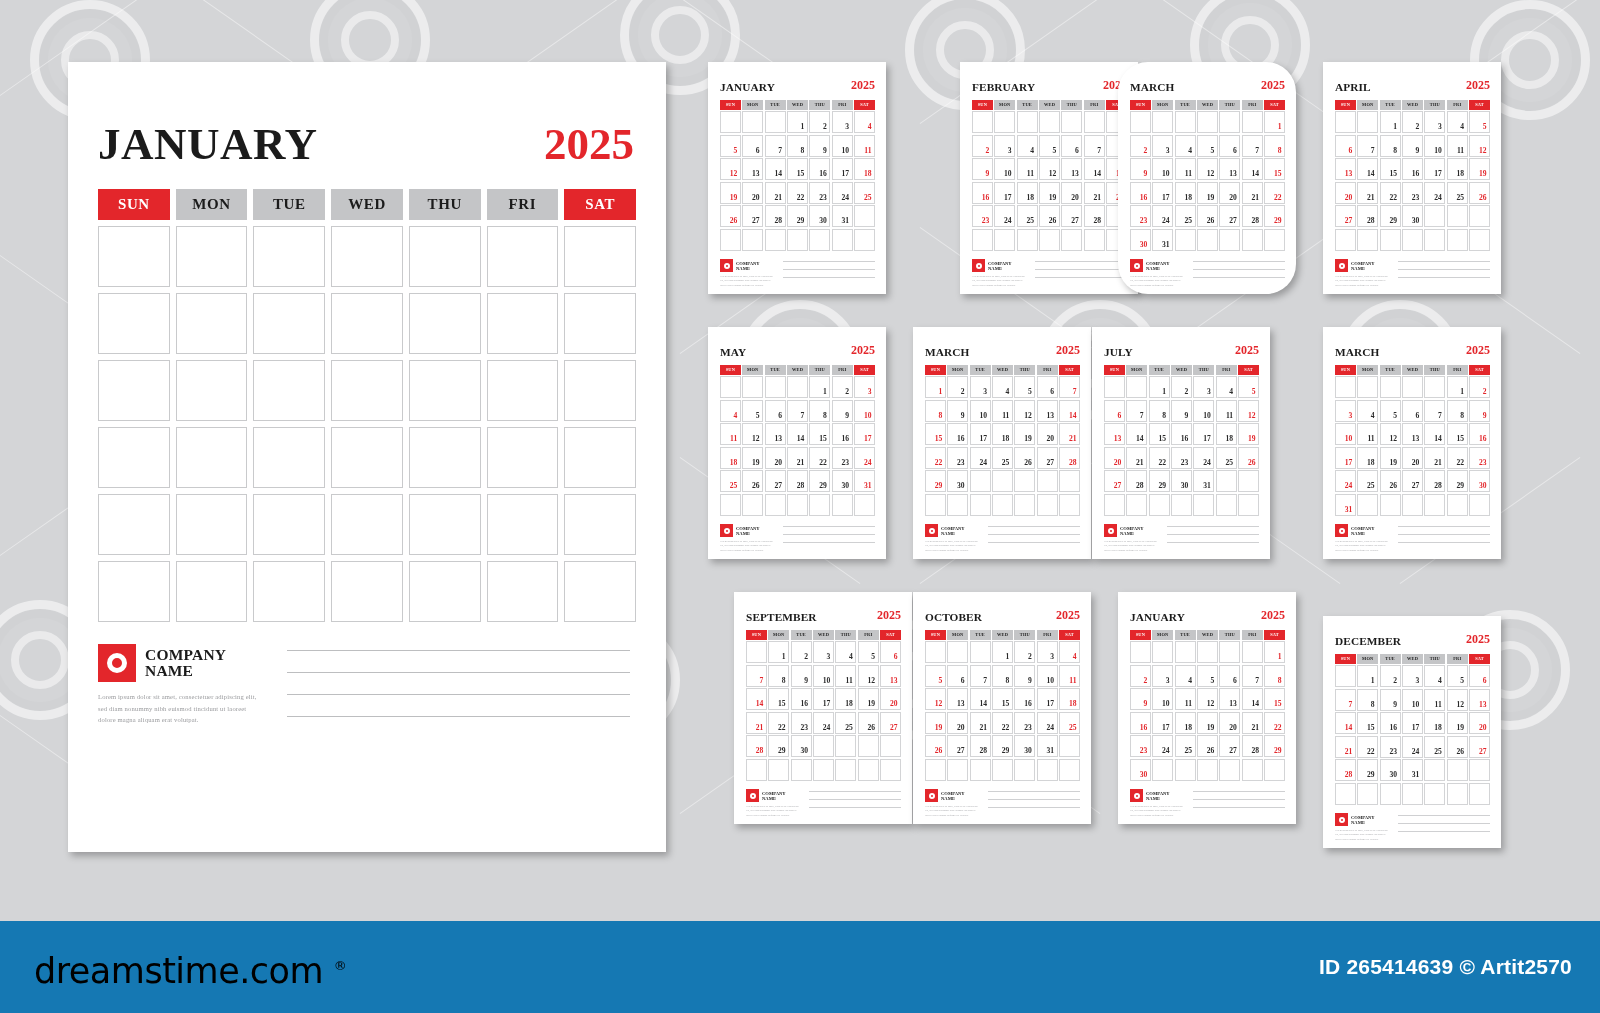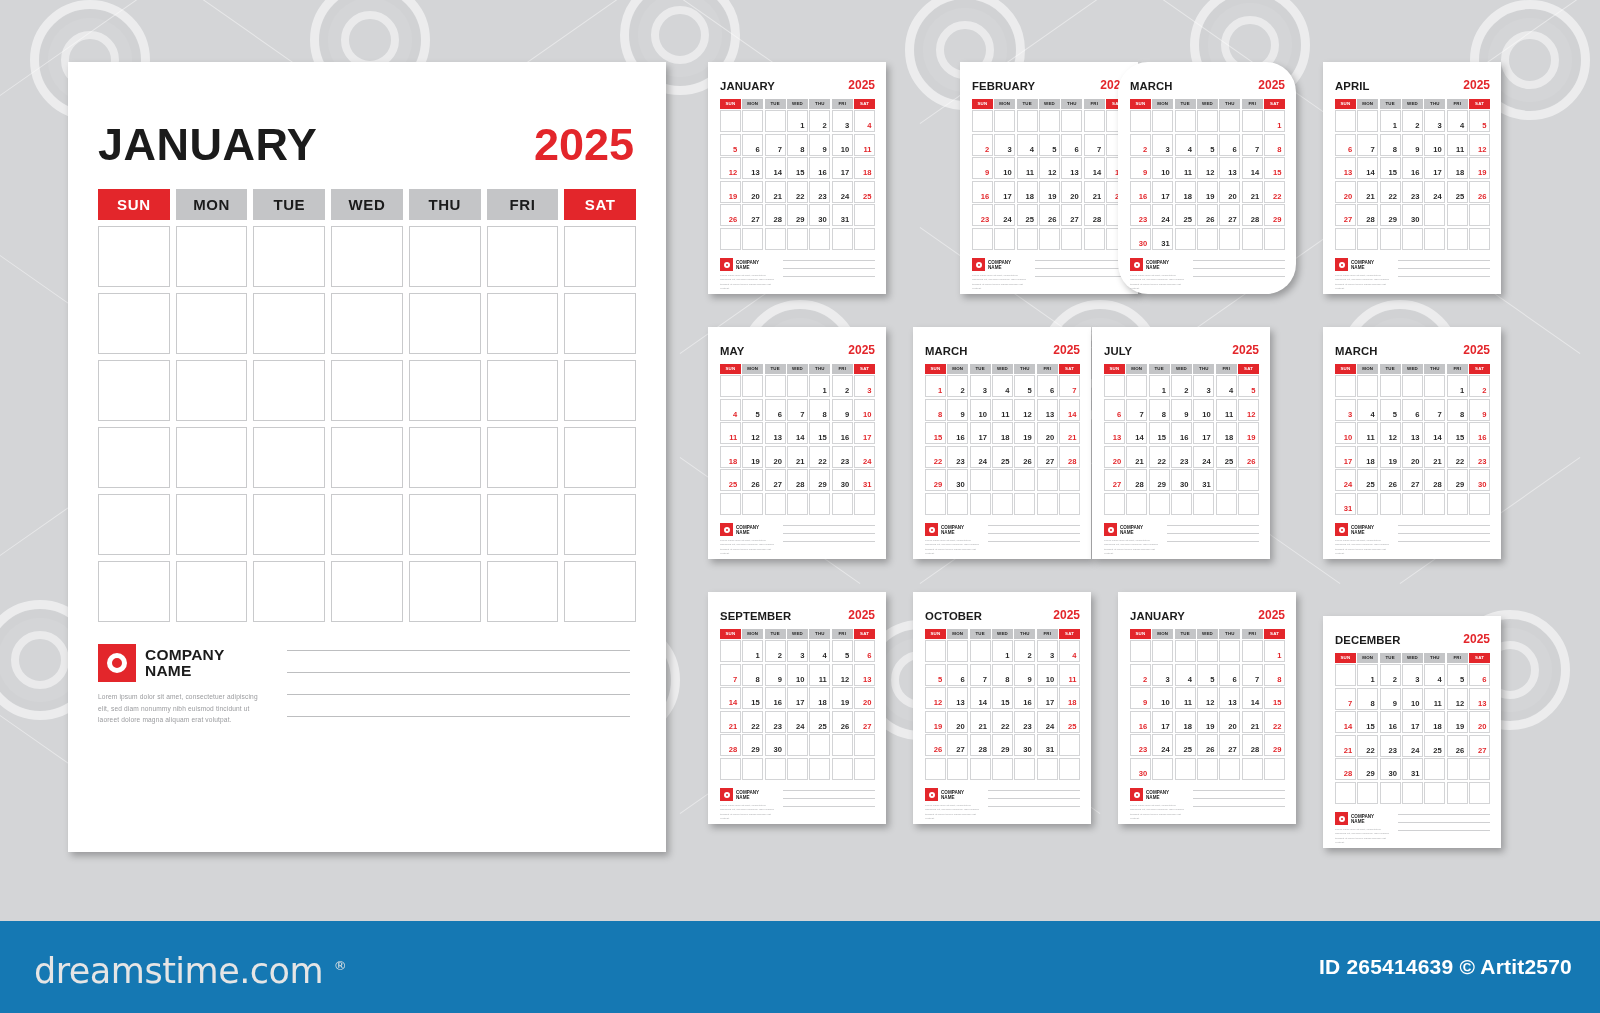--- a/index.html
+++ b/index.html
@@ -34,20 +34,21 @@
     width: 220px; height: 1px;
     background: rgba(255,255,255,.45);
   }
 
   
   .sheet {
     position: absolute;
     background: #fff;
     box-shadow: 3px 4px 7px rgba(0,0,0,.28);
     z-index: 2;
+    font-family: Liberation Serif, serif;
   }
 
   
   #main-sheet {
     left: 68px; top: 62px;
     width: 598px; height: 790px;
     padding: 0;
   }
   .main-head {
     display: flex; align-items: flex-end; justify-content: space-between;
@@ -178,21 +179,21 @@
   
   #bottom-bar {
     position: absolute; left: 0; bottom: 0;
     width: 1600px; height: 92px;
     background: #1578b3;
     z-index: 5;
   }
   #ds-logo {
     position: absolute; left: 34px; top: 30px;
     font-family: "DejaVu Sans", sans-serif;
-    font-size: 35px; color: #e5e5e5; letter-spacing: -.5px;
+    font-size: 35px; color: #000000; letter-spacing: -.5px;
   }
   #ds-logo sup {
     font-size: 13px; vertical-align: super;
   }
   #credit {
     position: absolute; right: 28px; top: 34px;
     font-size: 21px; font-weight: bold; color: #fff;
     letter-spacing: .2px;
   }
 </style>
@@ -1434,21 +1435,21 @@
           </div>
           <div class="mini-bsub">Lorem ipsum dolor sit amet, consectetuer adipiscing elit, sed diam nonummy nibh euismod tincidunt ut laoreet dolore magna aliquam erat volutpat.</div>
         </div>
         <div class="mini-lines">
           <i></i>
           <i></i>
           <i></i>
         </div>
       </div>
     </div>
-    <div class="sheet mini" style="left: 708px; top: 592px;">
+    <div class="sheet mini" style="left: 734px; top: 592px;">
       <div class="mini-head">
         <div class="mini-month">SEPTEMBER</div>
         <div class="mini-year">2025</div>
       </div>
       <div class="mini-dows">
         <div class="mini-dow wk">SUN</div>
         <div class="mini-dow">MON</div>
         <div class="mini-dow">TUE</div>
         <div class="mini-dow">WED</div>
         <div class="mini-dow">THU</div>

